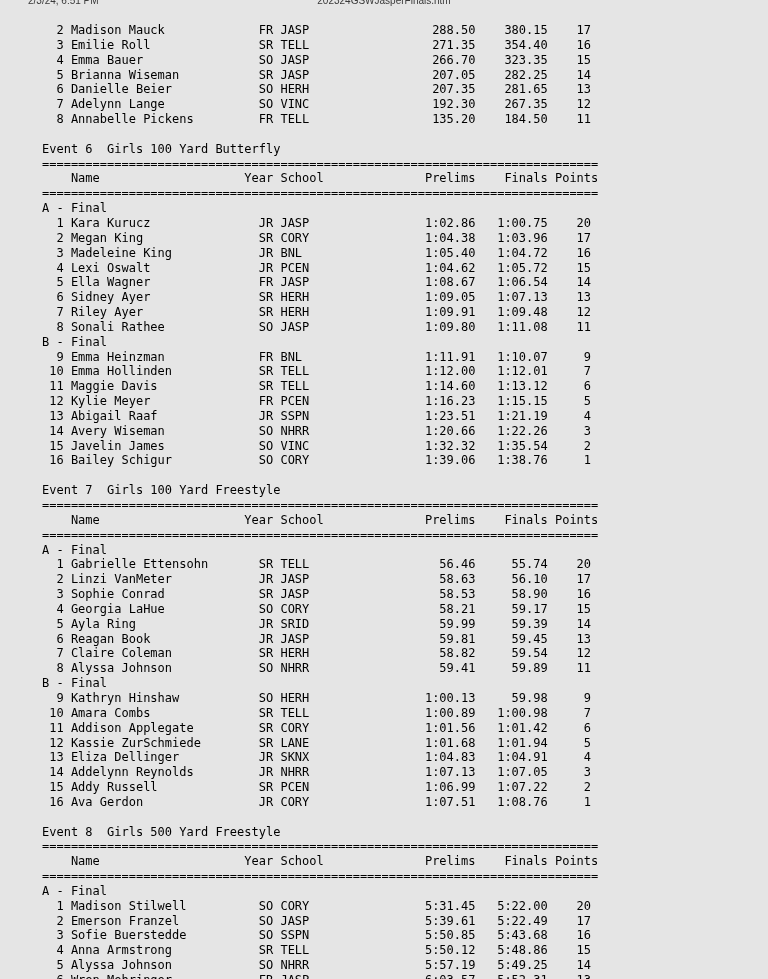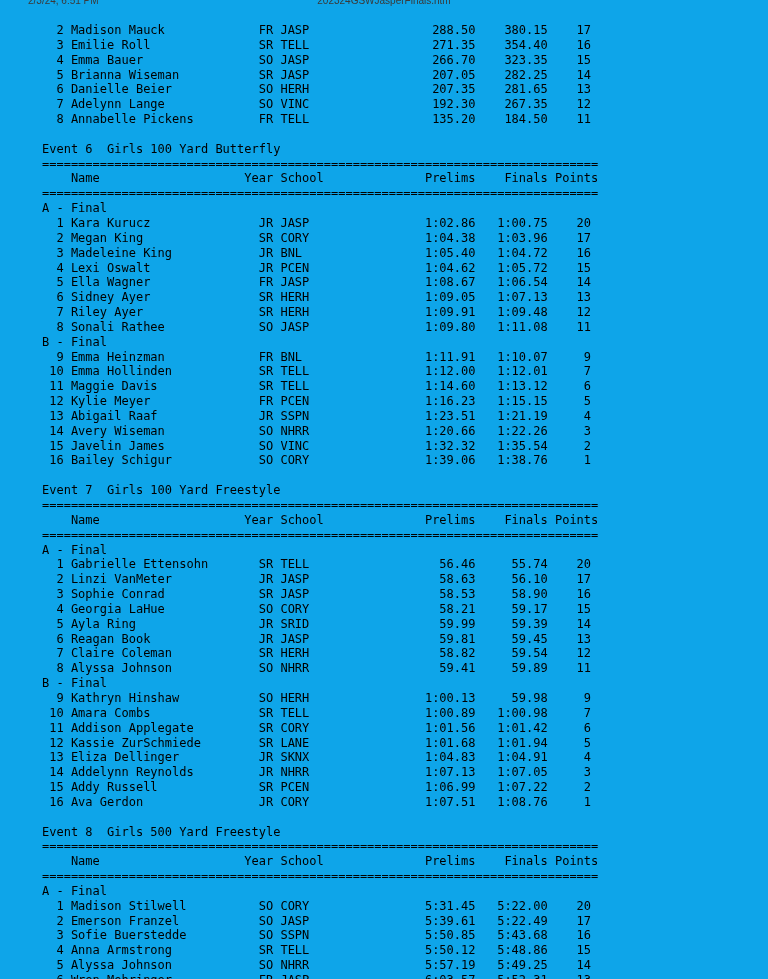--- a/index.html
+++ b/index.html
@@ -1,21 +1,21 @@
 <!DOCTYPE html>
 <html><head>
 <meta charset="utf-8">
 <style>
   html, body { margin: 0; padding: 0; background: #ffffff; }
   .page {
     position: relative;
     width: 768px;
     height: 979px;
     overflow: hidden;
-    background: #0ea5e9;
+    background: #e5e5e5;
   }
   .print-header {
     position: absolute;
     top: -5px;
     left: 0;
     right: 0;
     height: 14px;
     font-family: "Liberation Sans", sans-serif;
     font-size: 10px;
     line-height: 12px;

